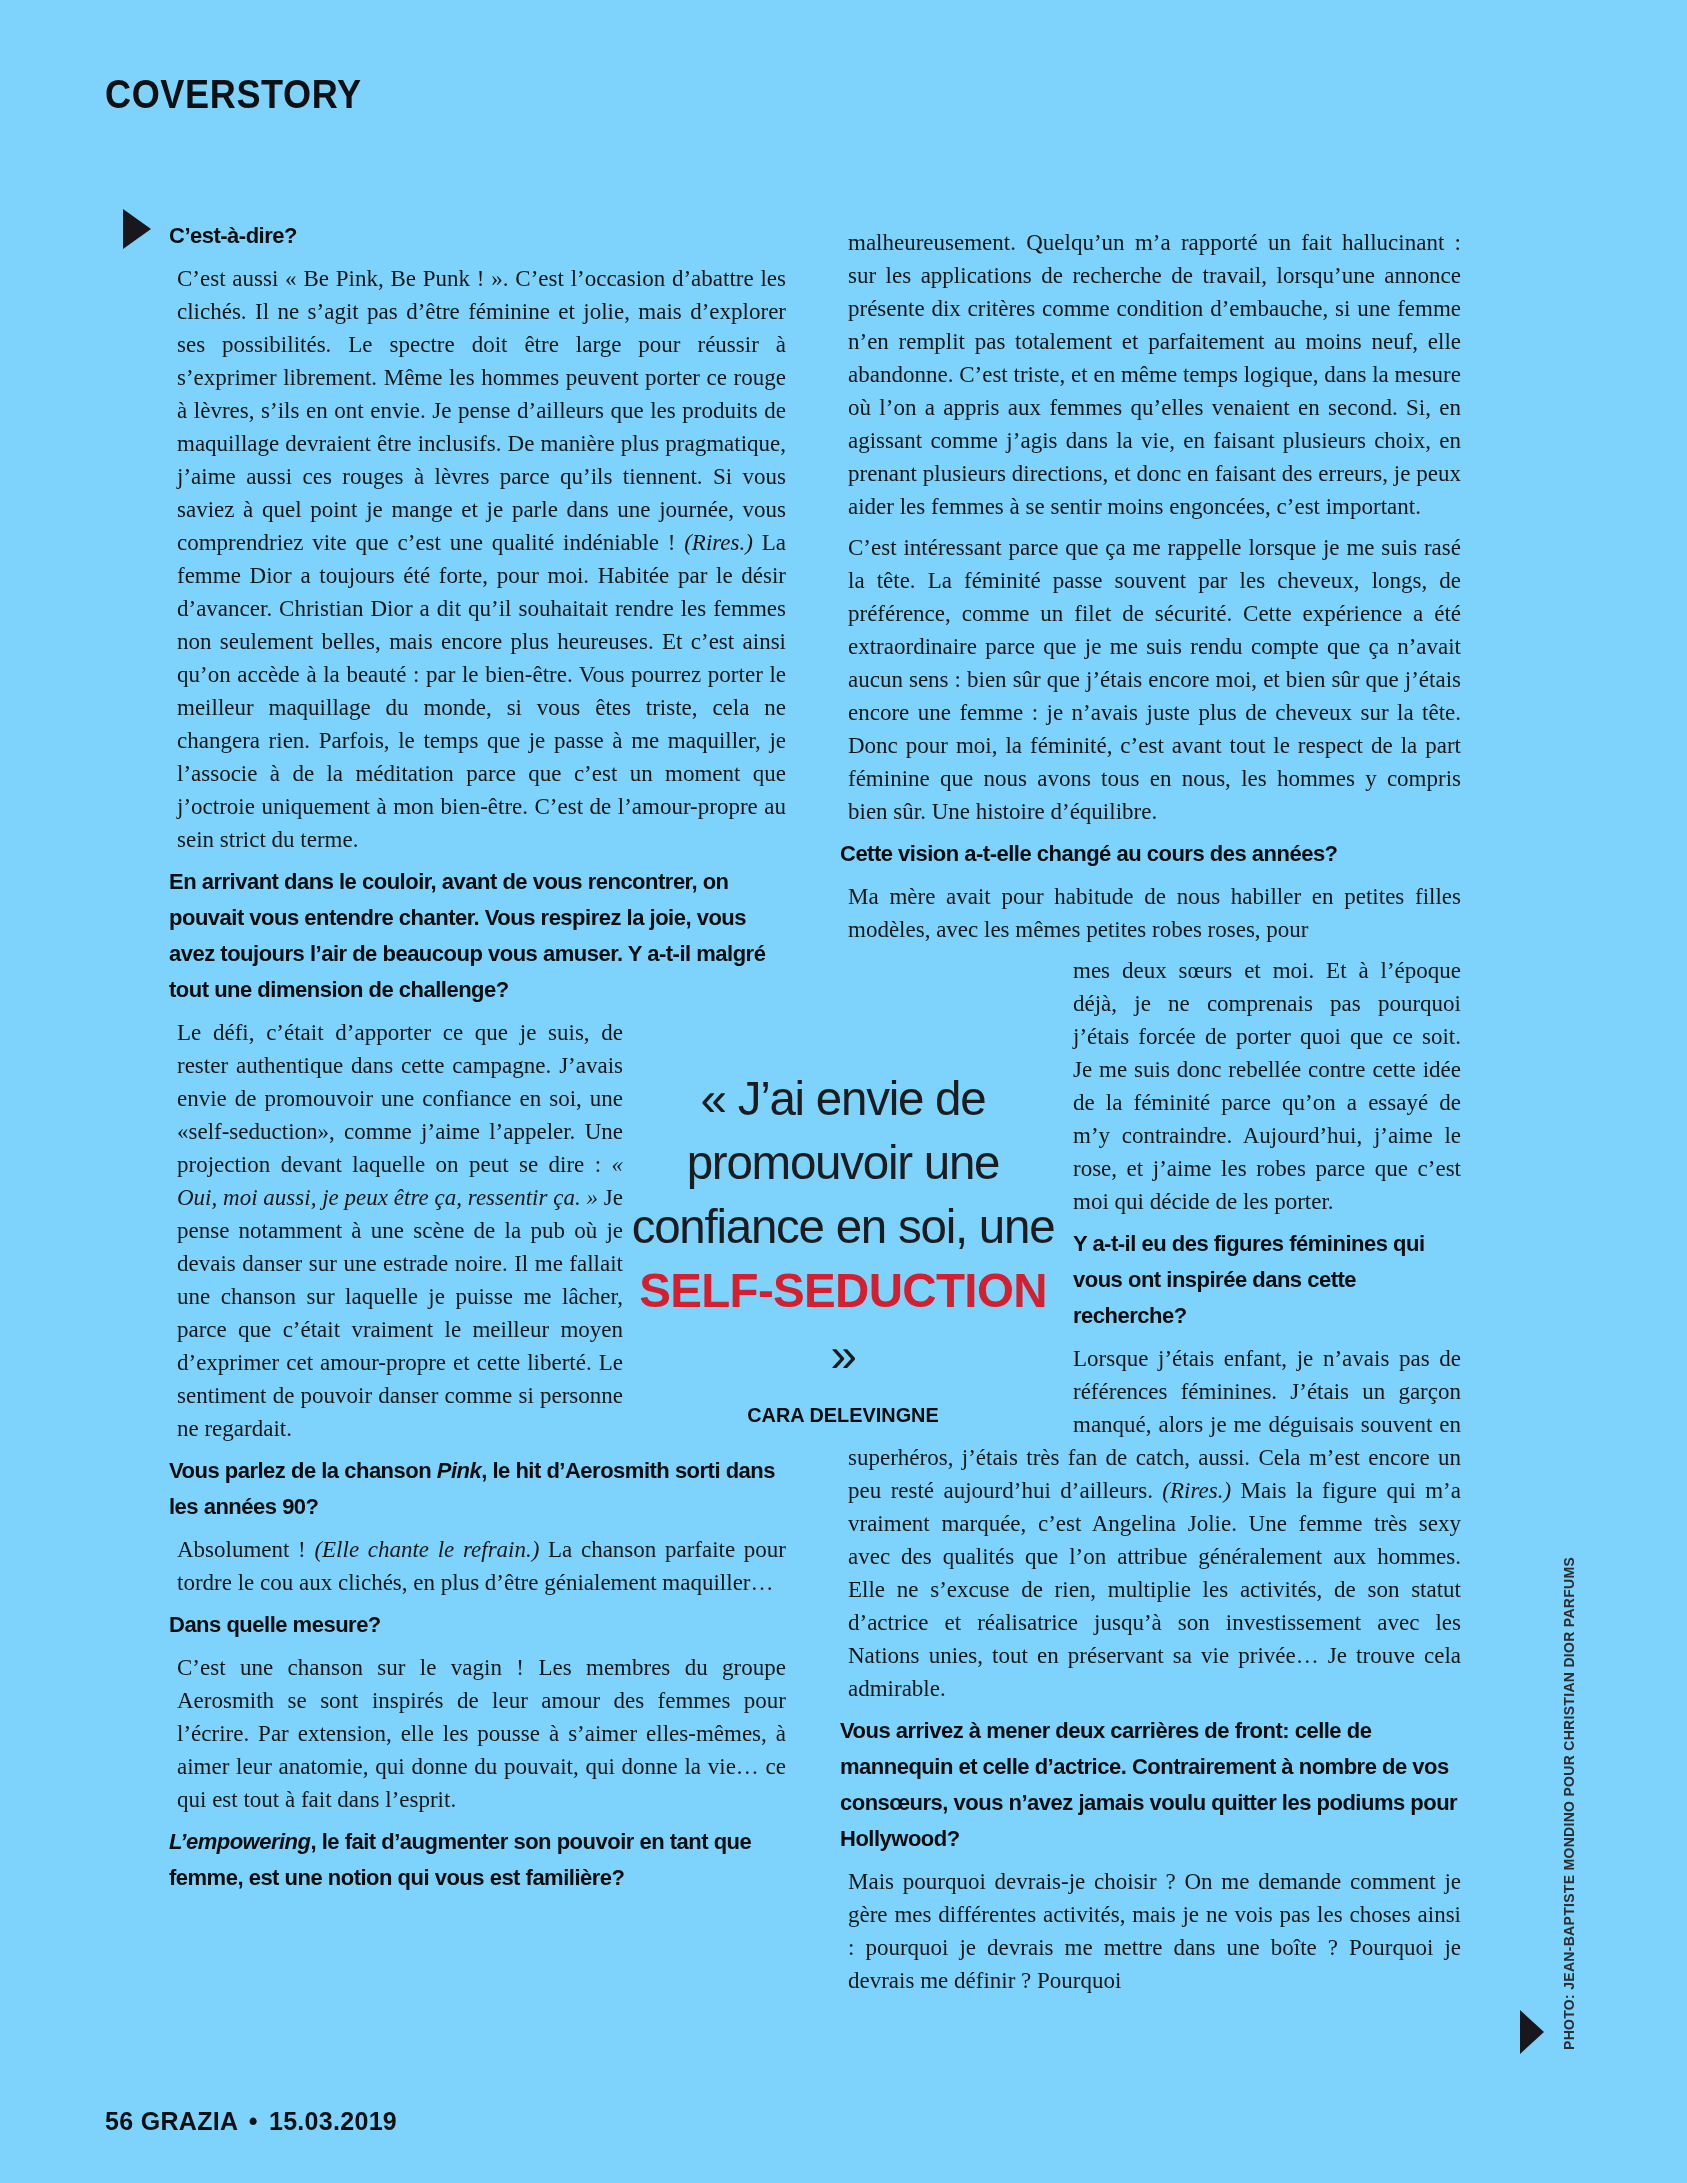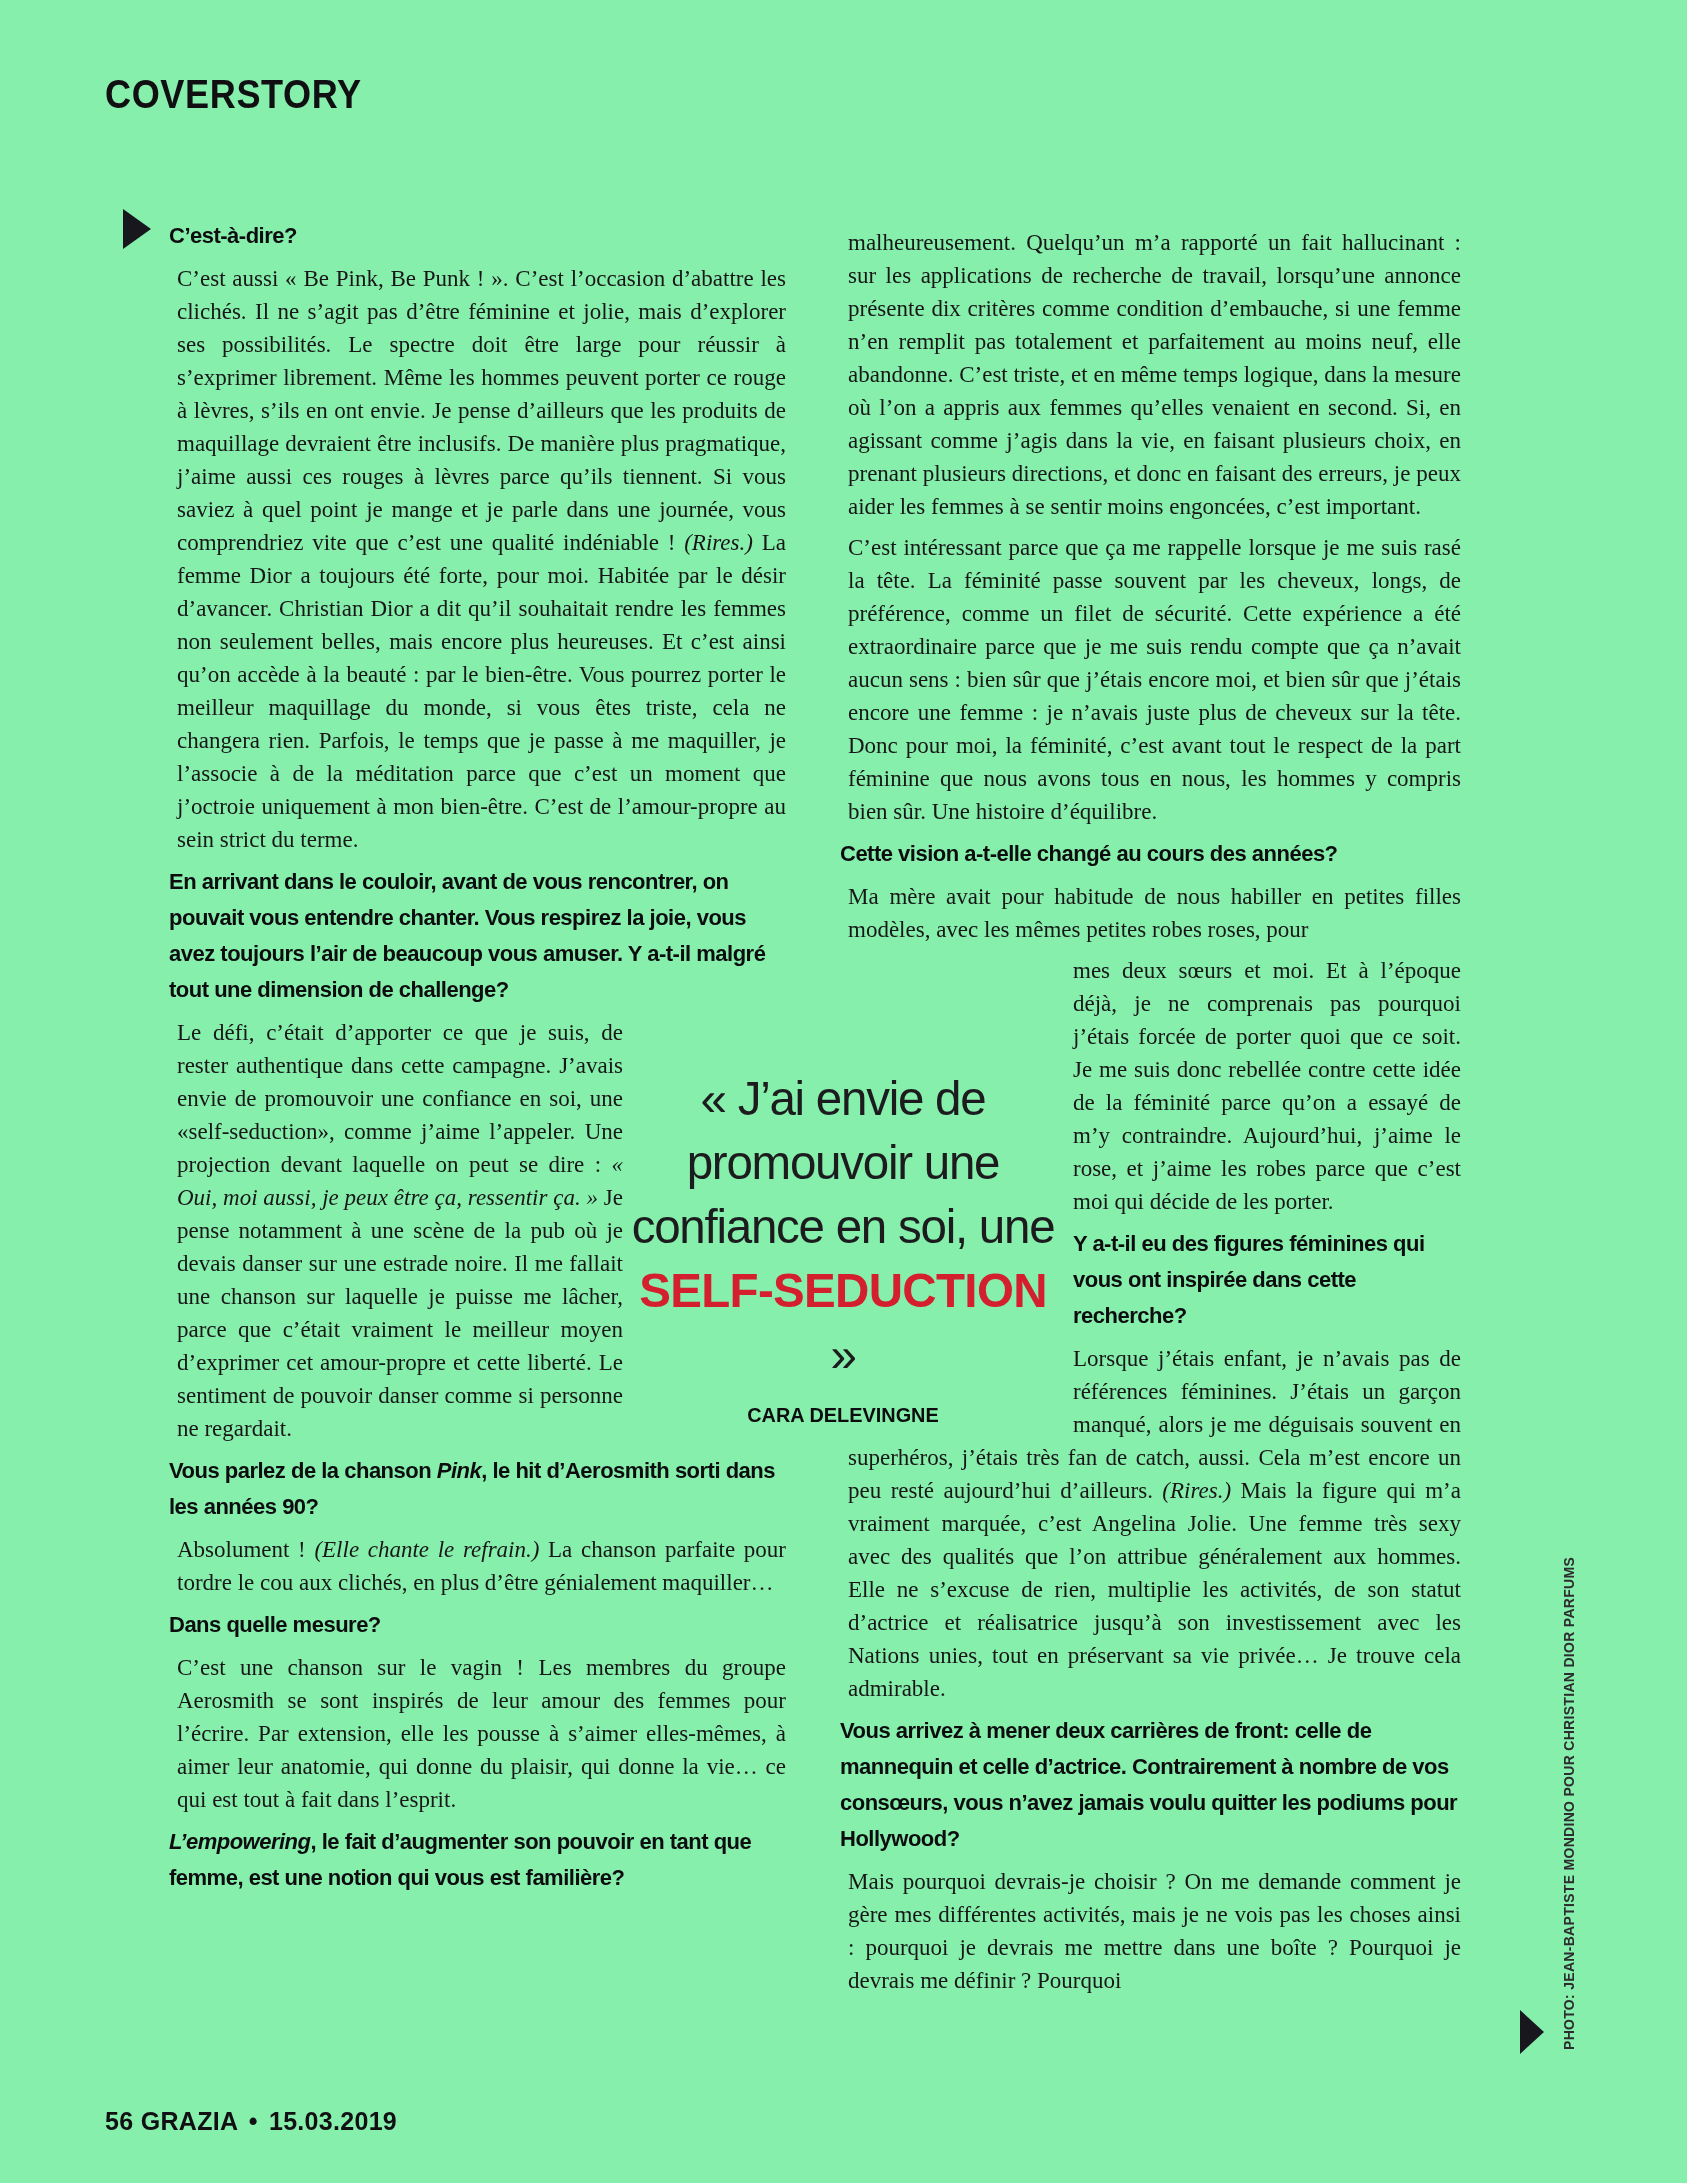--- a/index.html
+++ b/index.html
@@ -1,20 +1,20 @@
 <!DOCTYPE html>
 <html style="font-size:10.6px"><head>
 <meta charset="utf-8">
 <style>
   html,body{margin:0;padding:0;}
   body{background:#e9e9e7;}
   .page{
     position:relative;
     width:1687px;height:2183px;
-    background:#86efac;
+    background:#7dd3fc;
     font-family:"Liberation Serif", serif;
     color:#171717;
     overflow:hidden;
   }
   .coverstory{
     position:absolute;left:105px;top:71px;
     font-family:"Liberation Sans", sans-serif;
     font-weight:bold;font-size:41px;letter-spacing:0.7px;
     transform:scaleX(0.88);transform-origin:left center;
     color:#101013;white-space:nowrap;
@@ -86,21 +86,21 @@
 
   <div class="col col-left">
     <div class="q">C’est-à-dire?</div>
     <p><span>C’est aussi « Be Pink, Be Punk ! ». C’est l’occasion d’abattre les clichés. Il ne s’agit pas d’être féminine et jolie, mais d’explorer ses possibilités. Le spectre doit être large pour réussir à s’exprimer librement. Même les hommes peuvent porter ce rouge à lèvres, s’ils en ont envie. Je pense d’ailleurs que les produits de maquillage devraient être inclusifs. De manière plus pragmatique, j’aime aussi ces rouges à lèvres parce qu’ils tiennent. Si vous saviez à quel point je mange et je parle dans une journée, vous comprendriez vite que c’est une qualité indéniable ! </span><span class="run-i">(Rires.)</span><span> La femme Dior a toujours été forte, pour moi. Habitée par le désir d’avancer. Christian Dior a dit qu’il souhaitait rendre les femmes non seulement belles, mais encore plus heureuses. Et c’est ainsi qu’on accède à la beauté : par le bien-être. Vous pourrez porter le meilleur maquillage du monde, si vous êtes triste, cela ne changera rien. Parfois, le temps que je passe à me maquiller, je l’associe à de la méditation parce que c’est un moment que j’octroie uniquement à mon bien-être. C’est de l’amour-propre au sein strict du terme.</span></p>
     <div class="q">En arrivant dans le couloir, avant de vous rencontrer, on pouvait vous entendre chanter. Vous respirez la joie, vous avez toujours l’air de beaucoup vous amuser. Y a-t-il malgré tout une dimension de challenge?</div>
     <div class="float-spacer-left"></div>
     <p><span>Le défi, c’était d’apporter ce que je suis, de rester authentique dans cette campagne. J’avais envie de promouvoir une confiance en soi, une «self-seduction», comme j’aime l’appeler. Une projection devant laquelle on peut se dire : </span><span class="run-i">« Oui, moi aussi, je peux être ça, ressentir ça. »</span><span> Je pense notamment à une scène de la pub où je devais danser sur une estrade noire. Il me fallait une chanson sur laquelle je puisse me lâcher, parce que c’était vraiment le meilleur moyen d’exprimer cet amour-propre et cette liberté. Le sentiment de pouvoir danser comme si personne ne regardait.</span></p>
     <div class="q"><span>Vous parlez de la chanson </span><span class="run-i">Pink</span><span>, le hit d’Aerosmith sorti dans les années 90?</span></div>
     <p><span>Absolument ! </span><span class="run-i">(Elle chante le refrain.)</span><span> La chanson parfaite pour tordre le cou aux clichés, en plus d’être génialement maquiller…</span></p>
     <div class="q">Dans quelle mesure?</div>
-    <p>C’est une chanson sur le vagin ! Les membres du groupe Aerosmith se sont inspirés de leur amour des femmes pour l’écrire. Par extension, elle les pousse à s’aimer elles-mêmes, à aimer leur anatomie, qui donne du plaisir, qui donne la vie… ce qui est tout à fait dans l’esprit.</p>
+    <p>C’est une chanson sur le vagin ! Les membres du groupe Aerosmith se sont inspirés de leur amour des femmes pour l’écrire. Par extension, elle les pousse à s’aimer elles-mêmes, à aimer leur anatomie, qui donne du pouvait, qui donne la vie… ce qui est tout à fait dans l’esprit.</p>
     <div class="q"><span class="run-i">L’empowering</span><span>, le fait d’augmenter son pouvoir en tant que femme, est une notion qui vous est familière?</span></div>
   </div>
 
   <div class="col col-right">
     <p>malheureusement. Quelqu’un m’a rapporté un fait hallucinant : sur les applications de recherche de travail, lorsqu’une annonce présente dix critères comme condition d’embauche, si une femme n’en remplit pas totalement et parfaitement au moins neuf, elle abandonne. C’est triste, et en même temps logique, dans la mesure où l’on a appris aux femmes qu’elles venaient en second. Si, en agissant comme j’agis dans la vie, en faisant plusieurs choix, en prenant plusieurs directions, et donc en faisant des erreurs, je peux aider les femmes à se sentir moins engoncées, c’est important.</p>
     <p>C’est intéressant parce que ça me rappelle lorsque je me suis rasé la tête. La féminité passe souvent par les cheveux, longs, de préférence, comme un filet de sécurité. Cette expérience a été extraordinaire parce que je me suis rendu compte que ça n’avait aucun sens : bien sûr que j’étais encore moi, et bien sûr que j’étais encore une femme : je n’avais juste plus de cheveux sur la tête. Donc pour moi, la féminité, c’est avant tout le respect de la part féminine que nous avons tous en nous, les hommes y compris bien sûr. Une histoire d’équilibre.</p>
     <div class="q">Cette vision a-t-elle changé au cours des années?</div>
     <p>Ma mère avait pour habitude de nous habiller en petites filles modèles, avec les mêmes petites robes roses, pour</p>
     <div class="float-spacer-right"></div>
     <p>mes deux sœurs et moi. Et à l’époque déjà, je ne comprenais pas pourquoi j’étais forcée de porter quoi que ce soit. Je me suis donc rebellée contre cette idée de la féminité parce qu’on a essayé de m’y contraindre. Aujourd’hui, j’aime le rose, et j’aime les robes parce que c’est moi qui décide de les porter.</p>

